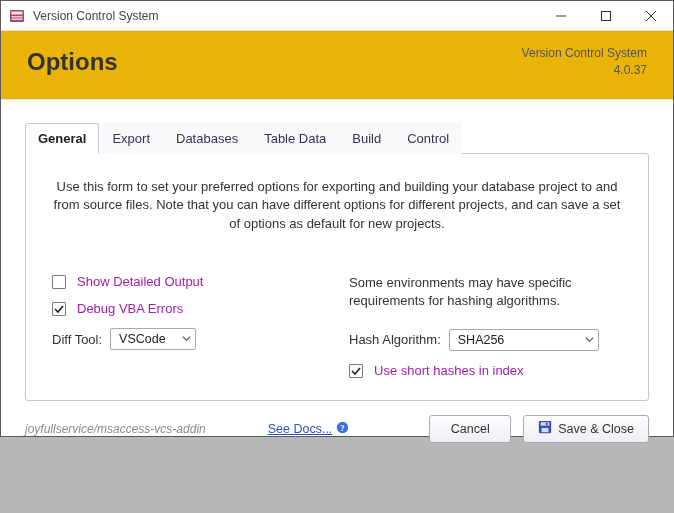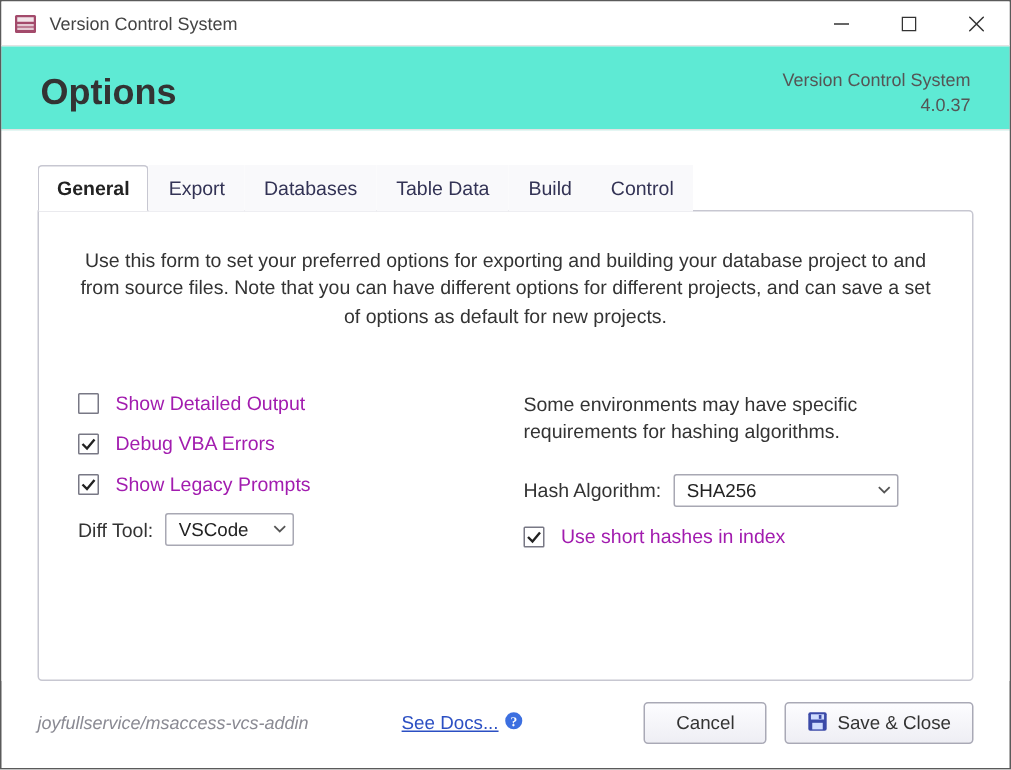--- a/index.html
+++ b/index.html
@@ -7,21 +7,21 @@
   body {
     font-family: "Segoe UI", Tahoma, sans-serif;
     font-size: 13px;
     background: #b8b8b8;
     width: 674px;
     height: 513px;
     overflow: hidden;
   }
   .window {
     width: 674px;
-    height: 513px;
+    height: 437px;
     background: #fff;
     border: 1px solid #5a5a5a;
     display: flex;
     flex-direction: column;
   }
   
   .titlebar {
     height: 30px;
     display: flex;
     align-items: center;
@@ -38,22 +38,22 @@
     color: #444;
     font-size: 12px;
   }
   .winbtn {
     width: 45px; height: 29px;
     display: flex; align-items: center; justify-content: center;
     color: #333;
   }
   
   .header {
-    background: #5eead4;
-    padding: 14px 26px 7px 26px;
+    background: #eab308;
+    padding: 14px 26px 20px 26px;
     display: flex;
     align-items: center;
     border-bottom: 1px solid #e3e3e3;
   }
   .header h1 {
     margin: 0;
     font-size: 24px;
     font-weight: 600;
     color: #333;
     flex: 1;
@@ -262,28 +262,20 @@
             <span>Show Detailed Output</span>
           </div>
           <div class="chk-row">
             <span class="chk checked">
               <svg width="10" height="10" viewBox="0 0 10 10">
                   <path d="M1 5 L4 8 L9 2" stroke="#222" stroke-width="1.6" fill="none"></path>
                 </svg>
             </span>
             <span>Debug VBA Errors</span>
           </div>
-          <div class="chk-row">
-            <span class="chk checked">
-              <svg width="10" height="10" viewBox="0 0 10 10">
-                  <path d="M1 5 L4 8 L9 2" stroke="#222" stroke-width="1.6" fill="none"></path>
-                </svg>
-            </span>
-            <span>Show Legacy Prompts</span>
-          </div>
           <div class="field-row">
             <span>Diff Tool:</span>
             <span class="combo">
               <span>VSCode</span>
               <span class="chev">
                 <svg width="9" height="9" viewBox="0 0 10 10">
                     <path d="M1 3 L5 7 L9 3" stroke="currentColor" stroke-width="1.3" fill="none"></path>
                   </svg>
               </span>
             </span>

